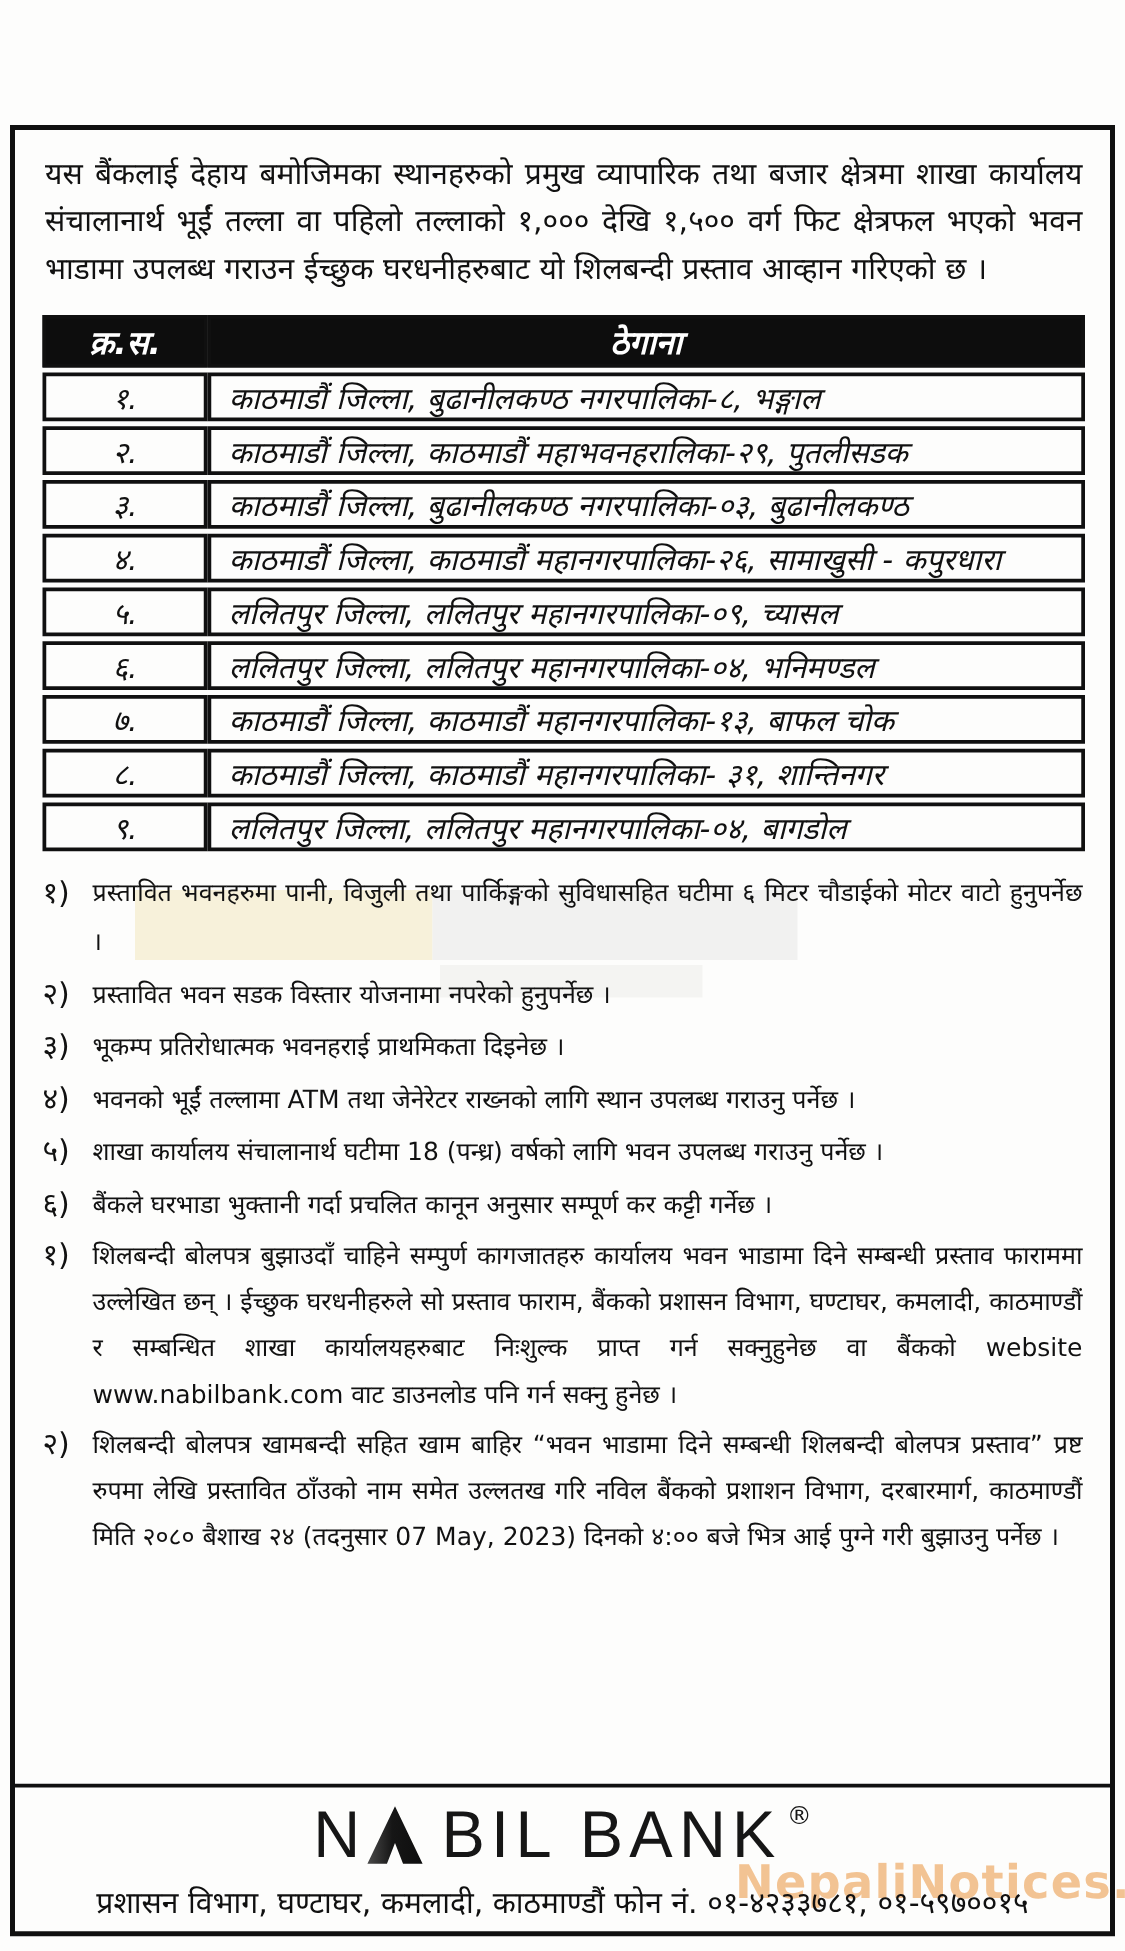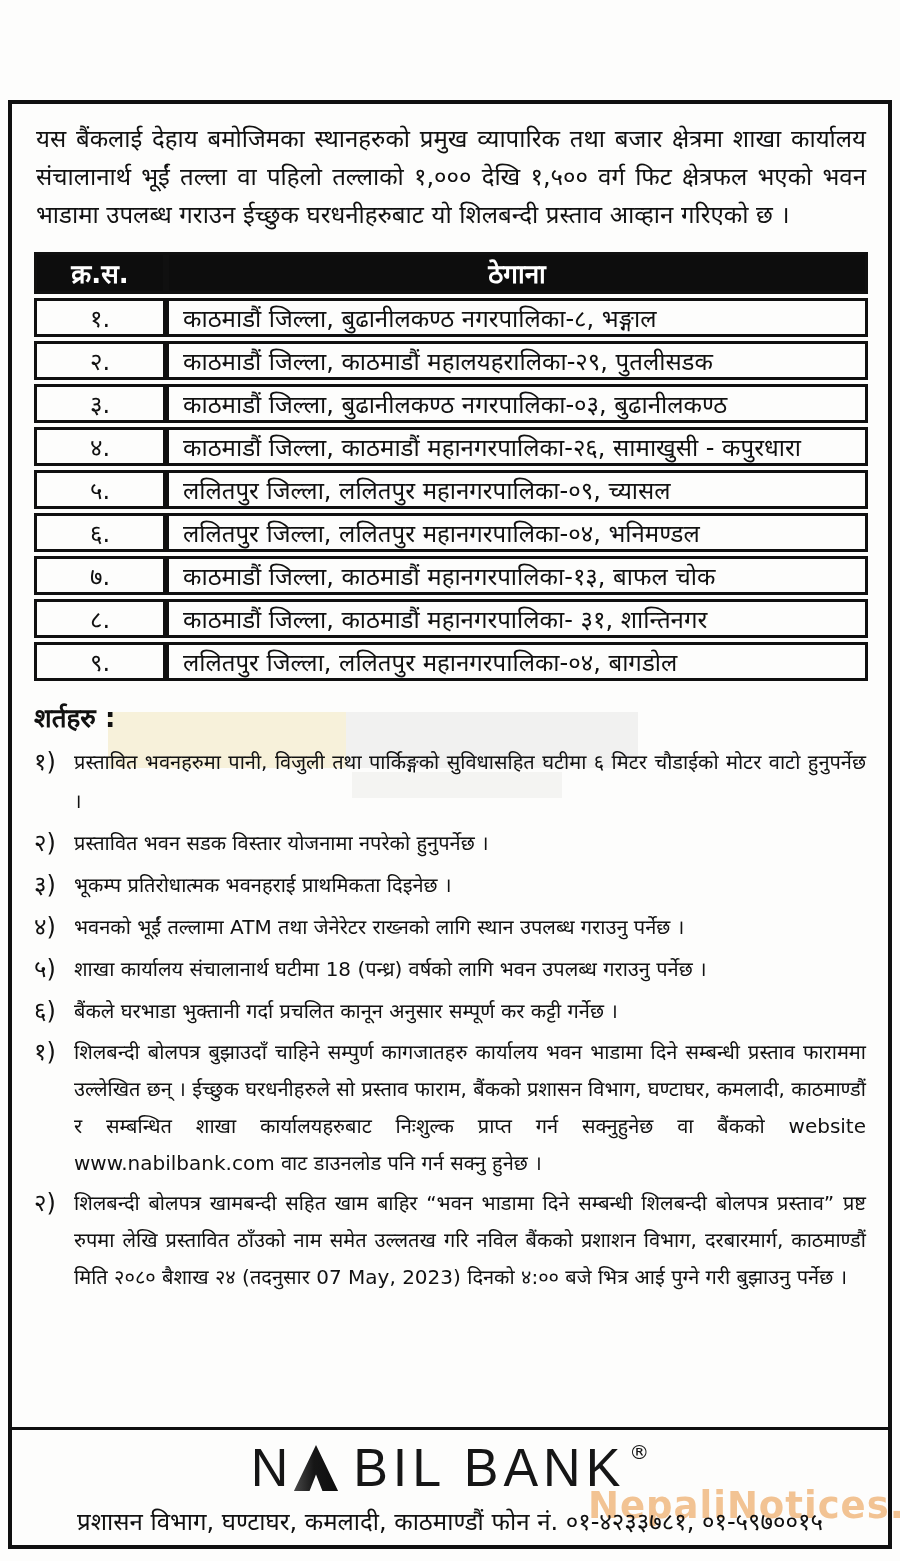--- a/index.html
+++ b/index.html
@@ -24,21 +24,21 @@
   .banner .title { color:#ffffff; font-size:56px; font-weight:bold; letter-spacing:1px; }
 
   
   .frame { position:absolute; z-index:1; left:8px; top:100px; width:884px; height:1449px;
     border:4px solid #101010; display:flex; flex-direction:column; background:transparent; }
   .inner { flex:1; padding:10px 20px 0 22px; overflow:hidden; }
 
   .intro { font-size:24px; line-height:38px; text-align:justify; margin:6px 2px 14px 2px; }
 
   
-  table.loc { width:100%; border-collapse:separate; border-spacing:0 4px; margin:2px 0 10px 0; }
+  table.loc { width:100%; border-collapse:separate; border-spacing:0 4px; margin:2px 0 10px 0;font-style:italic; }
   table.loc th { background:#0d0d0d; color:#ffffff; font-size:26px; font-weight:bold;
     border:3px solid #101010; height:40px; text-align:center; }
   table.loc td { border:3px solid #101010; height:37px; font-size:24px; background:transparent; }
   table.loc td.sn { width:132px; text-align:center; }
   table.loc td.addr { padding-left:14px; }
 
   
   .sec-heading { font-size:26px; font-weight:bold; margin:14px 0 8px 0; }
   .list { }
   .item { display:flex; margin-bottom:3px; }
@@ -81,21 +81,21 @@
         </thead>
         <tbody>
 
             <tr>
               <td class="sn">१.</td>
               <td class="addr">काठमाडौं जिल्ला, बुढानीलकण्ठ नगरपालिका-८, भङ्गाल</td>
             </tr>
 
             <tr>
               <td class="sn">२.</td>
-              <td class="addr">काठमाडौं जिल्ला, काठमाडौं महालयहरालिका-२९, पुतलीसडक</td>
+              <td class="addr">काठमाडौं जिल्ला, काठमाडौं महाभवनहरालिका-२९, पुतलीसडक</td>
             </tr>
 
             <tr>
               <td class="sn">३.</td>
               <td class="addr">काठमाडौं जिल्ला, बुढानीलकण्ठ नगरपालिका-०३, बुढानीलकण्ठ</td>
             </tr>
 
             <tr>
               <td class="sn">४.</td>
               <td class="addr">काठमाडौं जिल्ला, काठमाडौं महानगरपालिका-२६, सामाखुसी - कपुरधारा</td>
@@ -121,21 +121,20 @@
               <td class="addr">काठमाडौं जिल्ला, काठमाडौं महानगरपालिका- ३१, शान्तिनगर</td>
             </tr>
 
             <tr>
               <td class="sn">९.</td>
               <td class="addr">ललितपुर  जिल्ला, ललितपुर महानगरपालिका-०४, बागडोल</td>
             </tr>
           </tbody>
       </table>
 
-      <div class="sec-heading">शर्तहरु :</div>
       <div class="list">
 
           <div class="item">
             <span class="num">१)</span>
             <span class="txt">प्रस्तावित भवनहरुमा पानी, विजुली तथा पार्किङ्गको सुविधासहित घटीमा ६ मिटर चौडाईको मोटर वाटो हुनुपर्नेछ ।</span>
           </div>
 
           <div class="item">
             <span class="num">२)</span>
             <span class="txt">प्रस्तावित भवन सडक विस्तार योजनामा नपरेको हुनुपर्नेछ ।</span>

